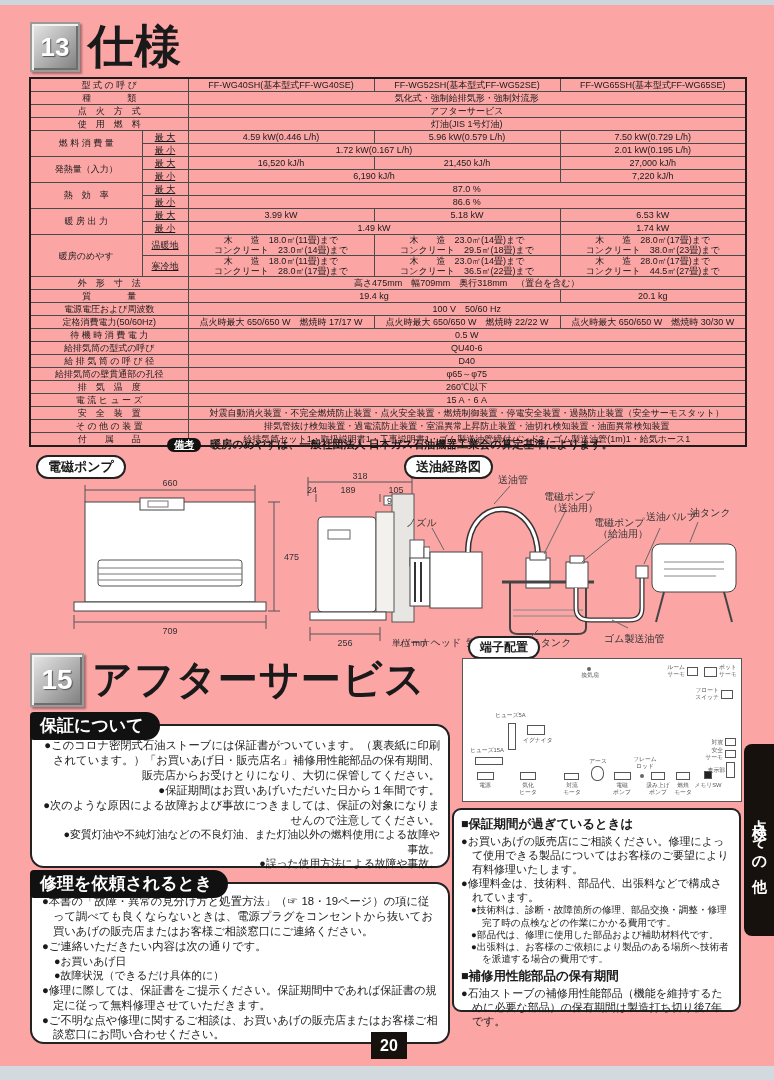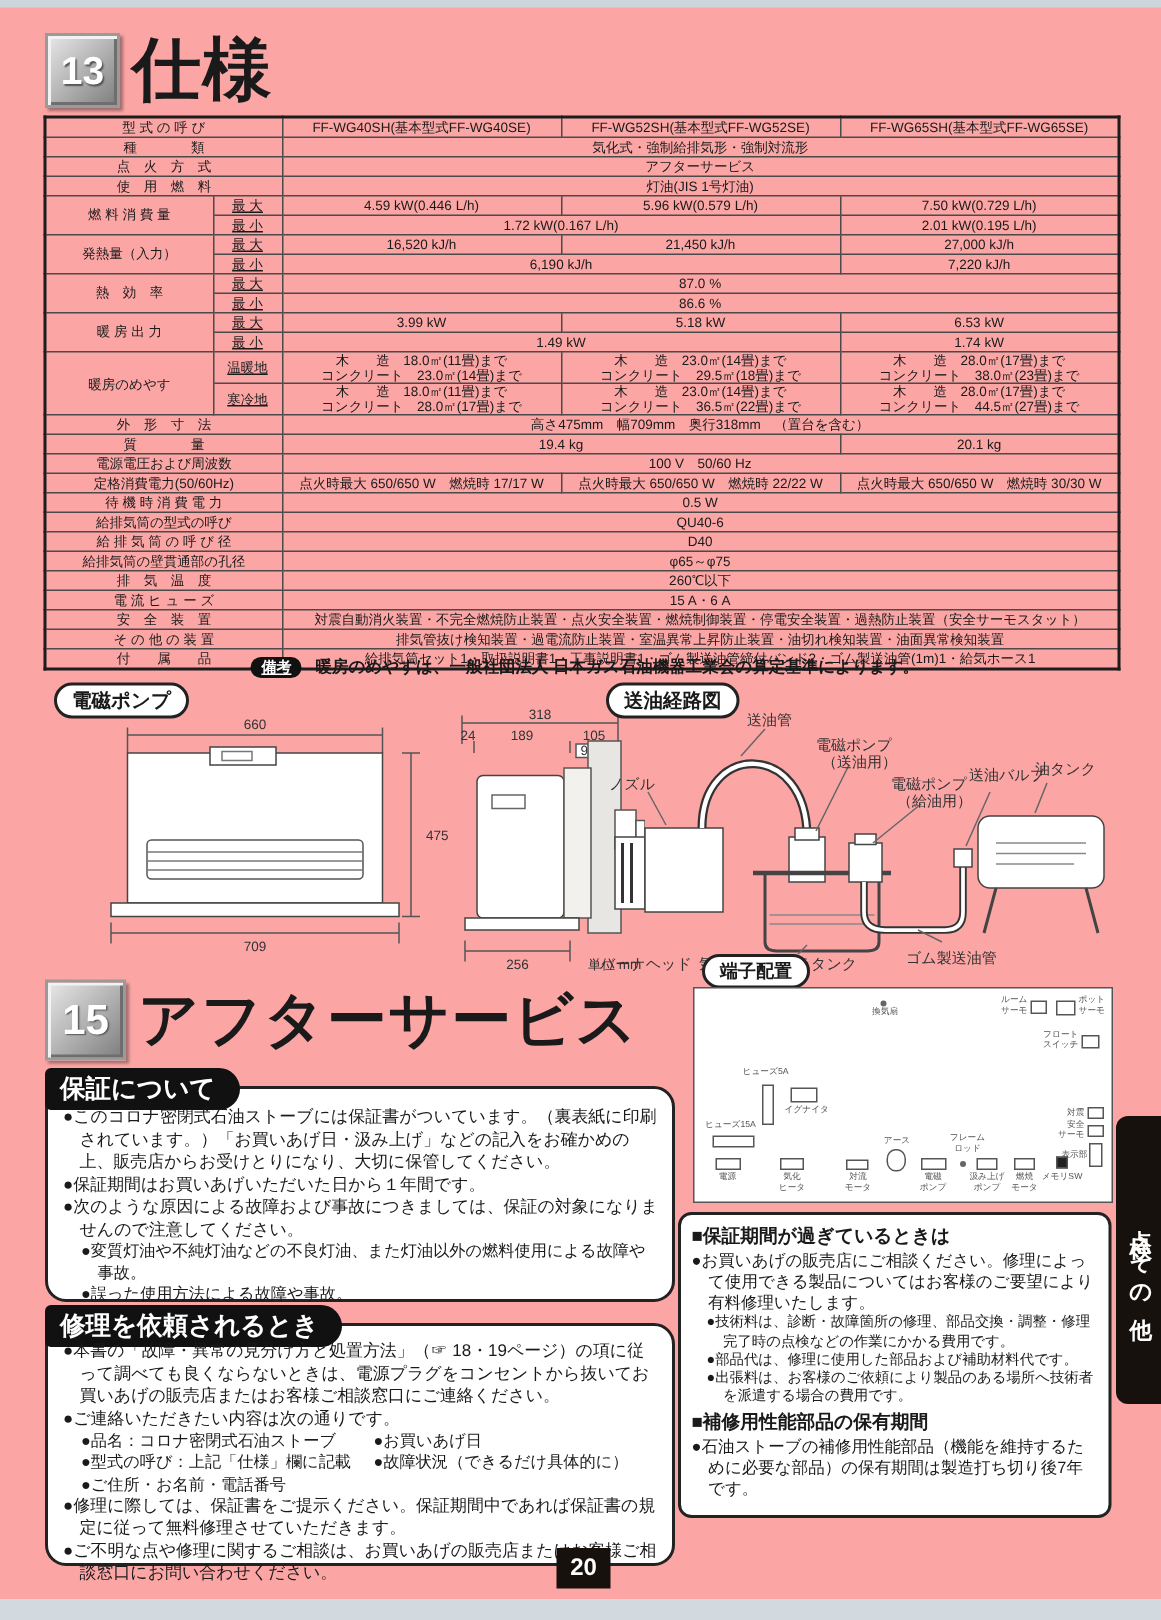--- a/index.html
+++ b/index.html
@@ -403,55 +403,51 @@
 モータ</div>
       <div class="tshape filled" style="left: 241px; top: 112px; width: 8px; height: 8px;"></div>
       <div class="tlabel" style="left: 230px; top: 123px; width: 30px; text-align: center;">メモリSW</div>
     </div>
 
   <div class="sec-head" style="left:30px;top:652px;">
     <div class="numbox n14">15</div>
     <div class="sec-title t14">アフターサービス</div>
   </div>
 
-  <div class="round-box" style="left:30px;top:724px;width:416px;height:140px;">
+  <div class="round-box" style="left:30px;top:724px;width:416px;height:140px;text-align:right;">
     <div class="box-head">保証について</div>
     <div class="bullets" style="top:12px;">
-        <div class="bullet lv0">●このコロナ密閉式石油ストーブには保証書がついています。（裏表紙に印刷されています。）「お買いあげ日・汲み上げ」などの記入をお確かめの上、販売店からお受けとりになり、大切に保管してください。</div>
+        <div class="bullet lv0">●このコロナ密閉式石油ストーブには保証書がついています。（裏表紙に印刷されています。）「お買いあげ日・販売店名」補修用性能部品の保有期間、販売店からお受けとりになり、大切に保管してください。</div>
         <div class="bullet lv0">●保証期間はお買いあげいただいた日から１年間です。</div>
         <div class="bullet lv0">●次のような原因による故障および事故につきましては、保証の対象になりませんので注意してください。</div>
         <div class="bullet lv1">●変質灯油や不純灯油などの不良灯油、また灯油以外の燃料使用による故障や事故。</div>
         <div class="bullet lv1">●誤った使用方法による故障や事故。</div>
       </div>
   </div>
 
   <div class="round-box" style="left:30px;top:882px;width:416px;height:158px;">
     <div class="box-head">修理を依頼されるとき</div>
     <div class="bullets" style="top:10px;">
         <div class="bullet lv0">●本書の「故障・異常の見分け方と処置方法」（☞ 18・19ページ）の項に従って調べても良くならないときは、電源プラグをコンセントから抜いてお買いあげの販売店またはお客様ご相談窓口にご連絡ください。</div>
         <div class="bullet lv0">●ご連絡いただきたい内容は次の通りです。</div>
         <div class="cols">
-          <div class="col">
-            <div>●品名：コロナ密閉式石油ストーブ</div>
-            <div>●型式の呼び：上記「仕様」欄に記載</div>
-            <div>●ご住所・お名前・電話番号</div>
-          </div>
           <div class="col">
             <div>●お買いあげ日</div>
             <div>●故障状況（できるだけ具体的に）</div>
           </div>
         </div>
         <div class="bullet lv0">●修理に際しては、保証書をご提示ください。保証期間中であれば保証書の規定に従って無料修理させていただきます。</div>
         <div class="bullet lv0">●ご不明な点や修理に関するご相談は、お買いあげの販売店またはお客様ご相談窓口にお問い合わせください。</div>
       </div>
   </div>
 
   <div class="right-box">
       <h4>■保証期間が過ぎているときは</h4>
       <div class="bullet lv0">●お買いあげの販売店にご相談ください。修理によって使用できる製品についてはお客様のご要望により有料修理いたします。</div>
+      <div class="bullet lv0">●修理料金は、技術料、部品代、出張料などで構成されています。</div>
       <div class="bullet lv1">●技術料は、診断・故障箇所の修理、部品交換・調整・修理完了時の点検などの作業にかかる費用です。</div>
       <div class="bullet lv1">●部品代は、修理に使用した部品および補助材料代です。</div>
       <div class="bullet lv1">●出張料は、お客様のご依頼により製品のある場所へ技術者を派遣する場合の費用です。</div>
       <h4>■補修用性能部品の保有期間</h4>
       <div class="bullet lv0">●石油ストーブの補修用性能部品（機能を維持するために必要な部品）の保有期間は製造打ち切り後7年です。</div>
     </div>
 
   <div class="side-tab">
     <span>点検・その他</span>
   </div>

